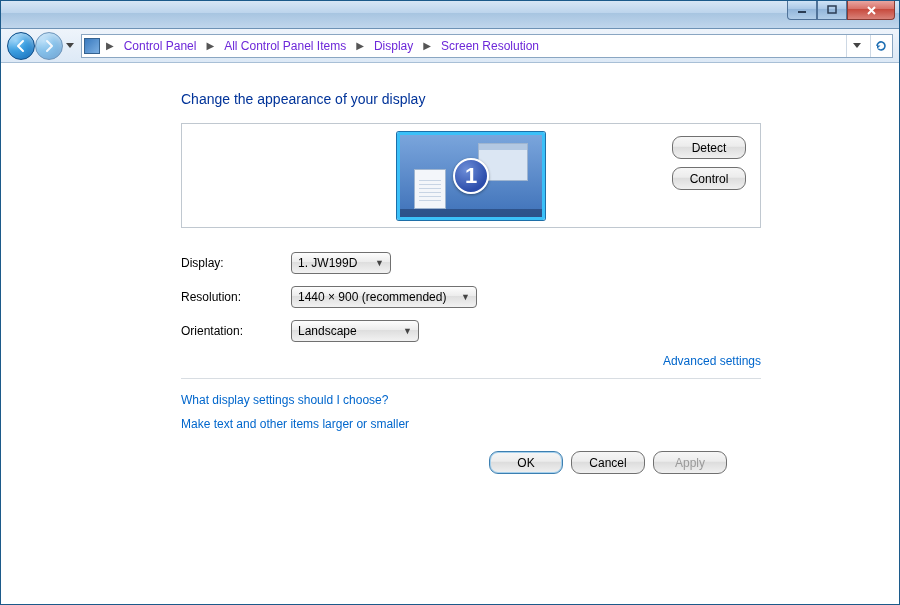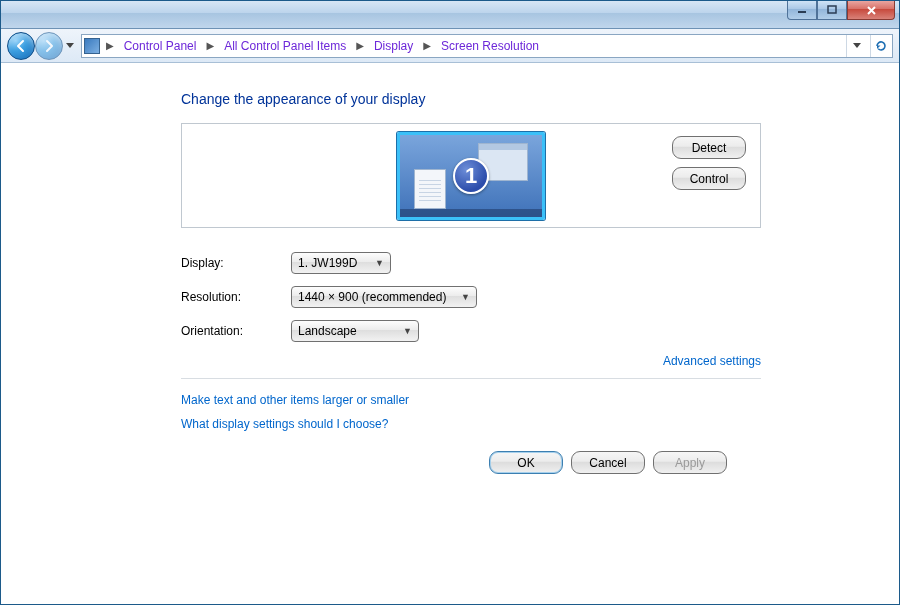--- a/index.html
+++ b/index.html
@@ -168,22 +168,22 @@
           <span class="sel-text">Landscape</span>
           <span class="sel-caret">▼</span>
         </div>
       </div>
 
       <div class="adv-row">
         <span class="link">Advanced settings</span>
       </div>
       <hr class="sep">
       <div class="help-links">
+        <span class="link">What display settings should I choose?</span>
         <span class="link">Make text and other items larger or smaller</span>
-        <span class="link">What display settings should I choose?</span>
       </div>
     </div>
   </div>
 
   <div class="footer-btns">
     <button class="w7btn ok-btn">OK</button>
     <button class="w7btn">Cancel</button>
     <button class="w7btn disabled">Apply</button>
   </div>
 

